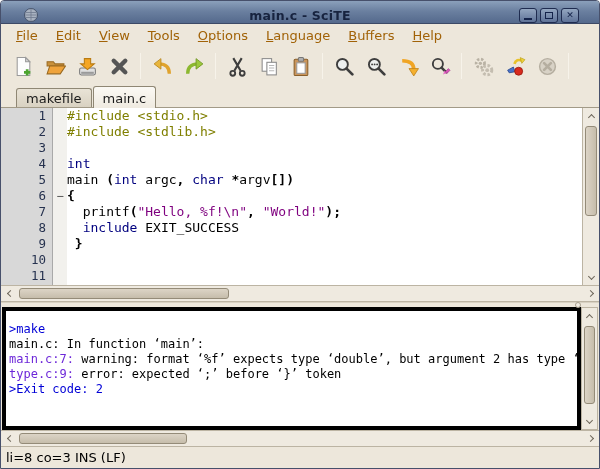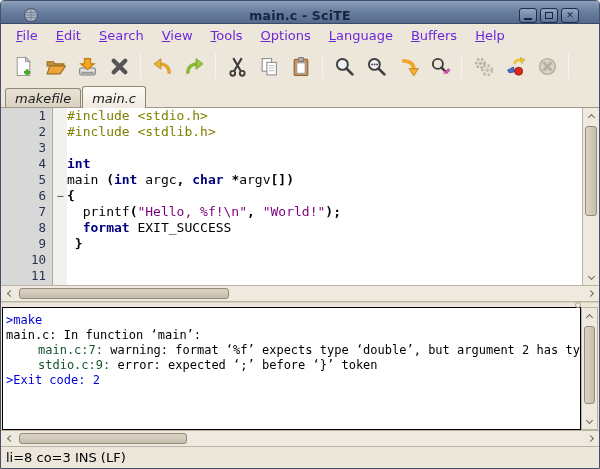--- a/index.html
+++ b/index.html
@@ -24,74 +24,74 @@
   .wbtn {
     width:18px; height:15px; border:1px solid #1F2C50; border-radius:3px;
     background:linear-gradient(180deg,#93A6C0,#5F7398);
     display:flex; align-items:center; justify-content:center;
     color:#14234A; font-size:9px; font-weight:bold; line-height:1;
   }
   .glyph-min { width:8px; height:2px; background:#14234A; margin-top:7px; }
   .glyph-max { width:8px; height:7px; border:1.5px solid #14234A; }
   
   .menubar { height:23px; flex:0 0 23px; display:flex; align-items:center; padding-left:6px; background:#EDE7DB; }
-  .menuitem { padding:3px 9px; font-size:13px; color:#6d28d9; }
+  .menuitem { padding:3px 9px; font-size:13px; color:#a16207; }
   .menuitem u { text-decoration:underline; }
   
   .toolbar { height:38px; flex:0 0 38px; display:flex; align-items:center; padding:0 6px; background:#EDE7DB; }
   .tbtn { width:28px; height:28px; display:flex; align-items:center; justify-content:center; margin:0 2px; }
   .tbtn svg { width:21px; height:21px; }
   .tsep { width:1px; height:26px; background:#C9C1B1; border-right:1px solid #F7F3EA; margin:0 5px; }
   
-  .tabbar { height:23px; flex:0 0 23px; display:flex; align-items:flex-end; padding-left:4px; background:#EDE7DB; border-bottom:1px solid #A29A87;font-style:italic; }
+  .tabbar { height:23px; flex:0 0 23px; display:flex; align-items:flex-end; padding-left:15px; background:#EDE7DB; border-bottom:1px solid #A29A87; }
   .tab {
     font-size:13px; color:#1A1A1A; padding:2px 9px 3px 9px; margin-right:1px;
     border:1px solid #8F8774; border-bottom:none; border-radius:3px 3px 0 0;
     background:linear-gradient(180deg,#E9E3D6,#D9D2C2); height:19px;
   }
   .tab.active { background:linear-gradient(180deg,#FBF9F4,#EFEAE0); height:22px; padding-top:4px; position:relative; top:1px;margin-top:40px; }
   
   .editor {
     flex:0 0 177px; height:177px; display:flex; background:#fff; overflow:hidden;
   }
   .ed-text {
     flex:1; overflow:hidden;
     background:linear-gradient(90deg,#D8D8D8 0,#D8D8D8 51px,#A9A9A9 51px,#A9A9A9 52px,#F2F1ED 52px,#F2F1ED 66px,#FFF 66px);
   }
   .ed-row { display:flex; height:16px; line-height:16px; font-family:"DejaVu Sans Mono","Liberation Mono",monospace; font-size:13px; }
   .ed-row .ln { flex:0 0 52px; text-align:right; padding-right:7px; color:#26324F; font-size:12.5px; }
   .ed-row .fold { flex:0 0 14px; text-align:center; color:#5A5A5A; font-size:12px; }
   .ed-row .code { flex:1; white-space:pre; color:#000; }
   .s-pp  { color:#7F7F00; }
-  .s-kw  { color:#00007F; font-weight:bold;text-align:right; }
+  .s-kw  { color:#00007F; font-weight:normal;text-align:right; }
   .s-op  { color:#000; font-weight:bold; }
   .s-str { color:#7F007F; }
   .s-pl  { color:#000; }
   
   .sbv { flex:0 0 17px; width:17px; background:#EFEAE0; border-left:1px solid #BCB4A3; position:relative; }
   .sbh { flex:0 0 17px; height:17px; background:#EFEAE0; border-top:1px solid #BCB4A3; border-bottom:1px solid #BCB4A3; position:relative; }
   .sb-arrow { position:absolute; width:16px; height:16px; display:flex; align-items:center; justify-content:center; }
   .chv { width:5px; height:5px; border:solid #6E675A; border-width:0 0 1.8px 1.8px; display:block; }
   .chv-left  { transform:rotate(45deg);  margin-left:2px; }
   .chv-right { transform:rotate(-135deg); margin-right:2px; }
   .chv-up    { transform:rotate(135deg); margin-top:2px; }
   .chv-down  { transform:rotate(-45deg); margin-bottom:2px; }
   .thumb-v { position:absolute; left:2px; right:2px; border:1px solid #948B78; border-radius:3px; background:linear-gradient(90deg,#DCD4C6,#C6BDAB); }
   .thumb-h { position:absolute; top:2px; bottom:2px; border:1px solid #948B78; border-radius:3px; background:linear-gradient(180deg,#DCD4C6,#C6BDAB); }
   
   .splitter { flex:0 0 5px; background:#EDE7DB; position:relative; border-top:1px solid #D8D1C2; }
   .splitter .grip { position:absolute; right:18px; top:-1px; width:6px; height:6px; border:1px solid #A59D8C; border-radius:50%; background:#F2EDE3; }
   
   .outwrap { flex:0 0 123px; display:flex; background:#EDE7DB; padding:0 1px; }
   .output {
-    flex:1; background:#fff; border:1px solid #000000; overflow:hidden; padding:5px 0 0 3px;
+    flex:1; background:#fff; border:4px solid #000000; overflow:hidden; padding:11px 0 0 3px;
   }
   .out-row { height:15px; line-height:15px; font-family:"DejaVu Sans Mono","Liberation Mono",monospace; font-size:12px; white-space:pre; color:#000; }
   .s-cmd { color:#0000D6; }
-  .s-loc { color:#14532d;margin-left:32px; }
+  .s-loc { color:#6d28d9; }
   .outwrap .sbv { border:1px solid #BCB4A3; }
   
   .statusbar { flex:1; display:flex; align-items:center; padding-left:5px; background:#EDE7DB; font-size:13px; color:#000; }
 </style>
 </head>
 <body>
 
 <div id="win">
 
   <div class="titlebar">
@@ -111,21 +111,20 @@
         </span>
       <span class="wbtn">
           <span>✕</span>
         </span>
     </span>
   </div>
 
   <div class="menubar">
     <span class="menuitem"><u>F</u>ile</span>
     <span class="menuitem"><u>E</u>dit</span>
-    <span class="menuitem"><u>S</u>earch</span>
     <span class="menuitem"><u>V</u>iew</span>
     <span class="menuitem"><u>T</u>ools</span>
     <span class="menuitem"><u>O</u>ptions</span>
     <span class="menuitem"><u>L</u>anguage</span>
     <span class="menuitem"><u>B</u>uffers</span>
     <span class="menuitem"><u>H</u>elp</span>
   </div>
 
   <div class="toolbar">
     <span class="tbtn">
@@ -282,21 +281,21 @@
           <span class="code"><span class="s-op">{</span></span>
         </div>
         <div class="ed-row">
           <span class="ln">7</span>
           <span class="fold"></span>
           <span class="code"><span class="s-pl">  printf</span><span class="s-op">(</span><span class="s-str">"Hello, %f!\n"</span><span class="s-op">,</span><span class="s-pl"> </span><span class="s-str">"World!"</span><span class="s-op">);</span></span>
         </div>
         <div class="ed-row">
           <span class="ln">8</span>
           <span class="fold"></span>
-          <span class="code"><span class="s-pl">  </span><span class="s-kw">format</span><span class="s-pl"> EXIT_SUCCESS</span></span>
+          <span class="code"><span class="s-pl">  </span><span class="s-kw">include</span><span class="s-pl"> EXIT_SUCCESS</span></span>
         </div>
         <div class="ed-row">
           <span class="ln">9</span>
           <span class="fold"></span>
           <span class="code"><span class="s-pl"> </span><span class="s-op">}</span></span>
         </div>
         <div class="ed-row">
           <span class="ln">10</span>
           <span class="fold"></span>
           <span class="code"></span>
@@ -330,21 +329,21 @@
 
   <div class="splitter">
     <span class="grip"></span>
   </div>
 
   <div class="outwrap">
     <div class="output">
         <div class="out-row"><span class="s-cmd">&gt;make</span></div>
         <div class="out-row"><span class="s-pl">main.c: In function ‘main’:</span></div>
         <div class="out-row"><span class="s-loc">main.c:7:</span><span class="s-pl"> warning: format ‘%f’ expects type ‘double’, but argument 2 has type ‘char *’</span></div>
-        <div class="out-row"><span class="s-loc">stdio.c:9:</span><span class="s-pl"> error: expected ‘;’ before ‘}’ token</span></div>
+        <div class="out-row"><span class="s-loc">type.c:9:</span><span class="s-pl"> error: expected ‘;’ before ‘}’ token</span></div>
         <div class="out-row"><span class="s-cmd">&gt;Exit code: 2</span></div>
       </div>
     <div class="sbv">
       <span class="sb-arrow" style="top:0; left:-1px;">
           <i class="chv chv-up"></i>
         </span>
       <span class="thumb-v" style="top:18px; height:78px;"></span>
       <span class="sb-arrow" style="bottom:0; left:-1px;">
           <i class="chv chv-down"></i>
         </span>

